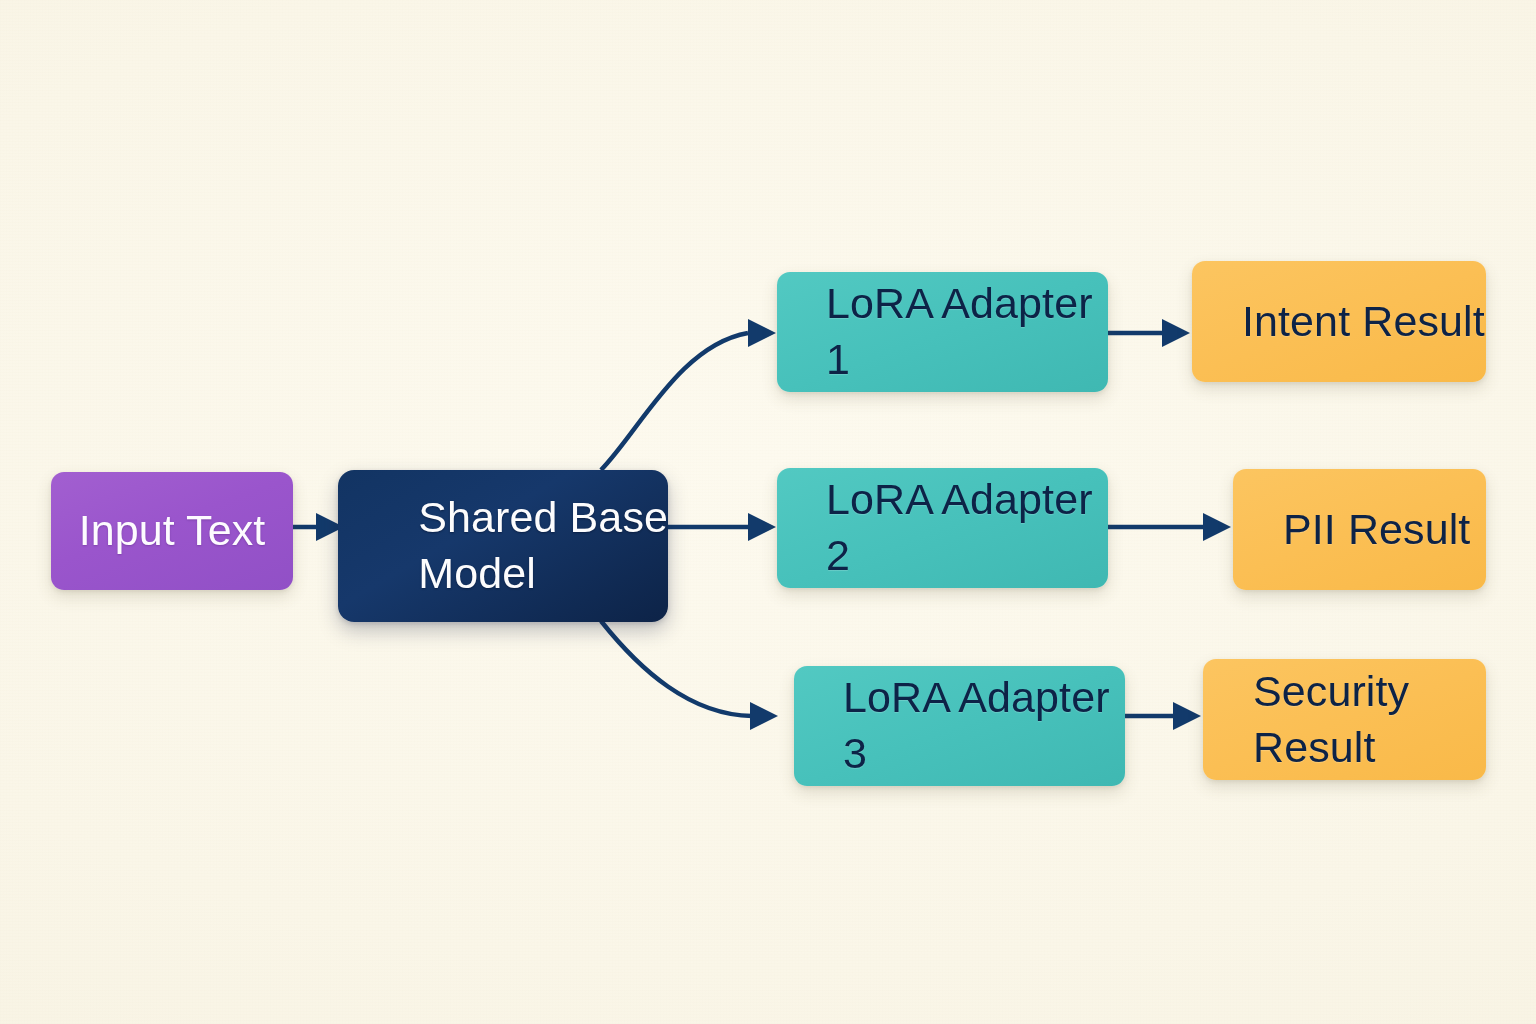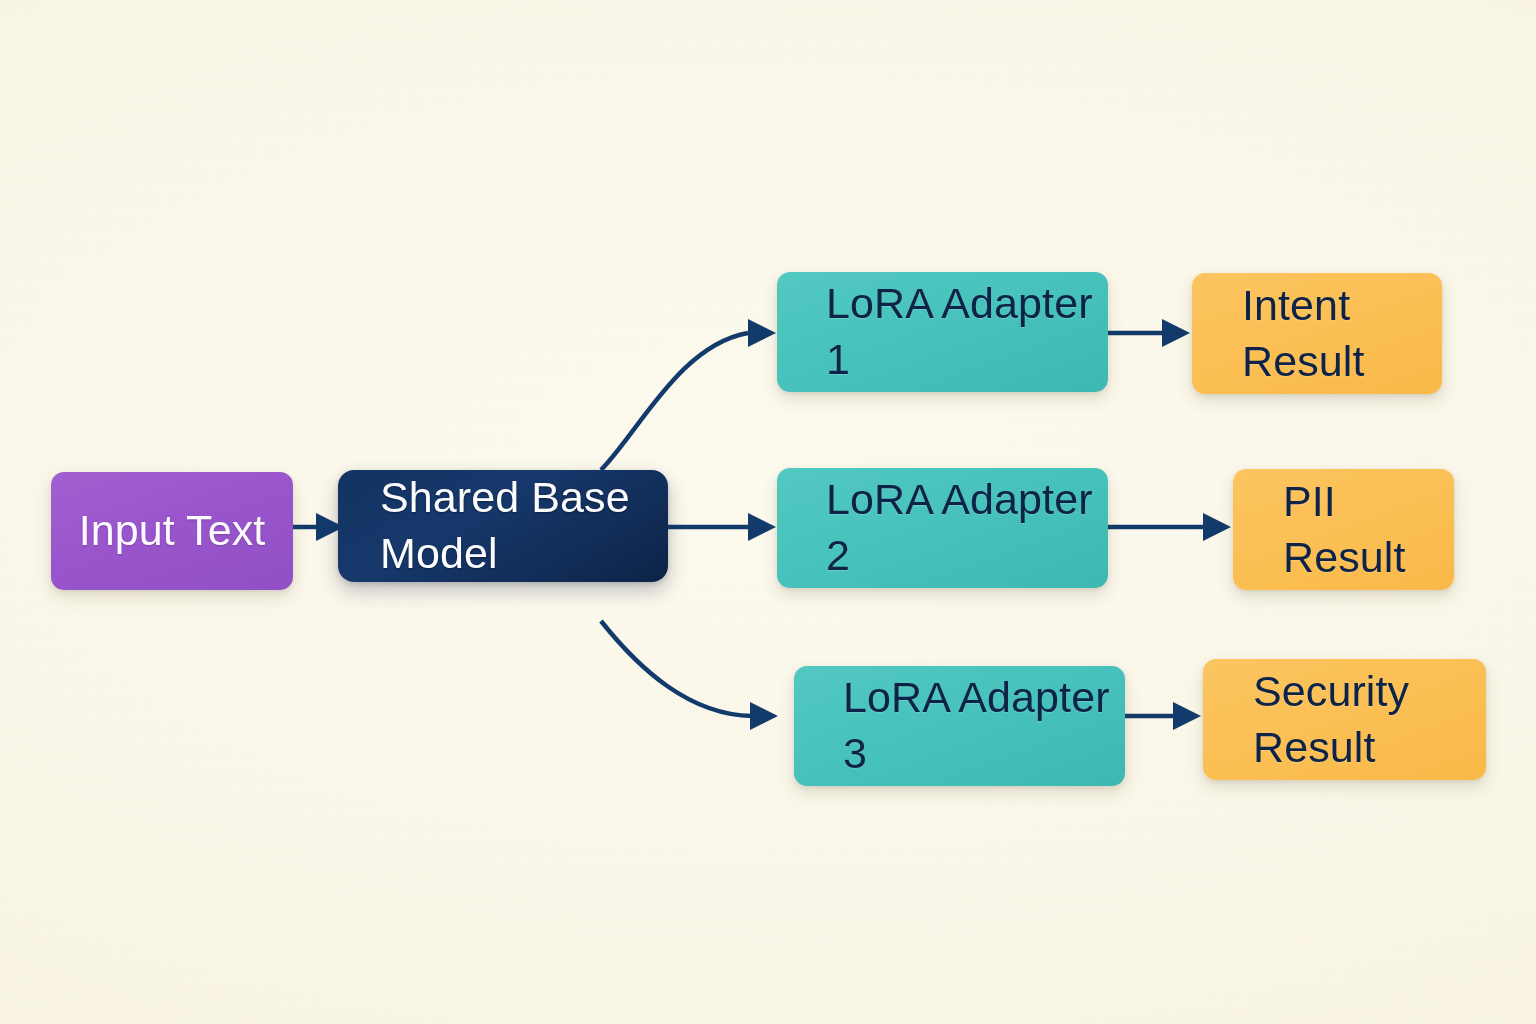--- a/index.html
+++ b/index.html
@@ -58,25 +58,26 @@
     padding-left: 0;
     justify-content: center;
   }
   .node.input .label {
     color: #fdfbff;
     text-shadow: 0 1px 2px rgba(60, 20, 90, .28);
   }
 
   
   .node.base {
-    left: 338px; top: 470px; width: 330px; height: 112px;
+    left: 338px; top: 470px; width: 330px; height: 152px;
     background: linear-gradient(150deg, #123463 0%, #16386b 40%, #0d2347 100%);
     border-radius: 16px;
     padding-left: 42px;
     box-shadow: 0 9px 20px rgba(30, 40, 70, .26), 0 2px 5px rgba(30,40,70,.16);
+    justify-content: flex-end;
   }
   .node.base .label {
     color: #fcfcfd;
     text-shadow: 0 1px 2px rgba(0, 10, 35, .45);
   }
 
   
   .node.adapter {
     left: 777px; width: 331px; height: 120px;
     background: linear-gradient(160deg, #52c9c2 0%, #47c1bb 50%, #3fb8b2 100%);
@@ -95,22 +96,22 @@
   .node.result {
     height: 121px;
     background: linear-gradient(160deg, #fcc560 0%, #fbbf54 50%, #f9b948 100%);
     border-radius: 13px;
     padding-left: 50px;
   }
   .node.result .label {
     color: #0d2347;
     text-shadow: 0 1px 1px rgba(255,255,255,.20);
   }
-  .node.result.r1 { left: 1192px; top: 273px; width: 250px; }
-  .node.result.r2 { left: 1233px; top: 469px; width: 221px; }
+  .node.result.r1 { left: 1192px; top: 261px; width: 294px; }
+  .node.result.r2 { left: 1233px; top: 469px; width: 253px; }
   .node.result.r3 { left: 1203px; top: 659px; width: 283px; }
 
   .edge-line {
     fill: none;
     stroke: #123a6b;
     stroke-width: 4.5;
     stroke-linecap: butt;
   }
   .edge-head {
     fill: #123a6b;

